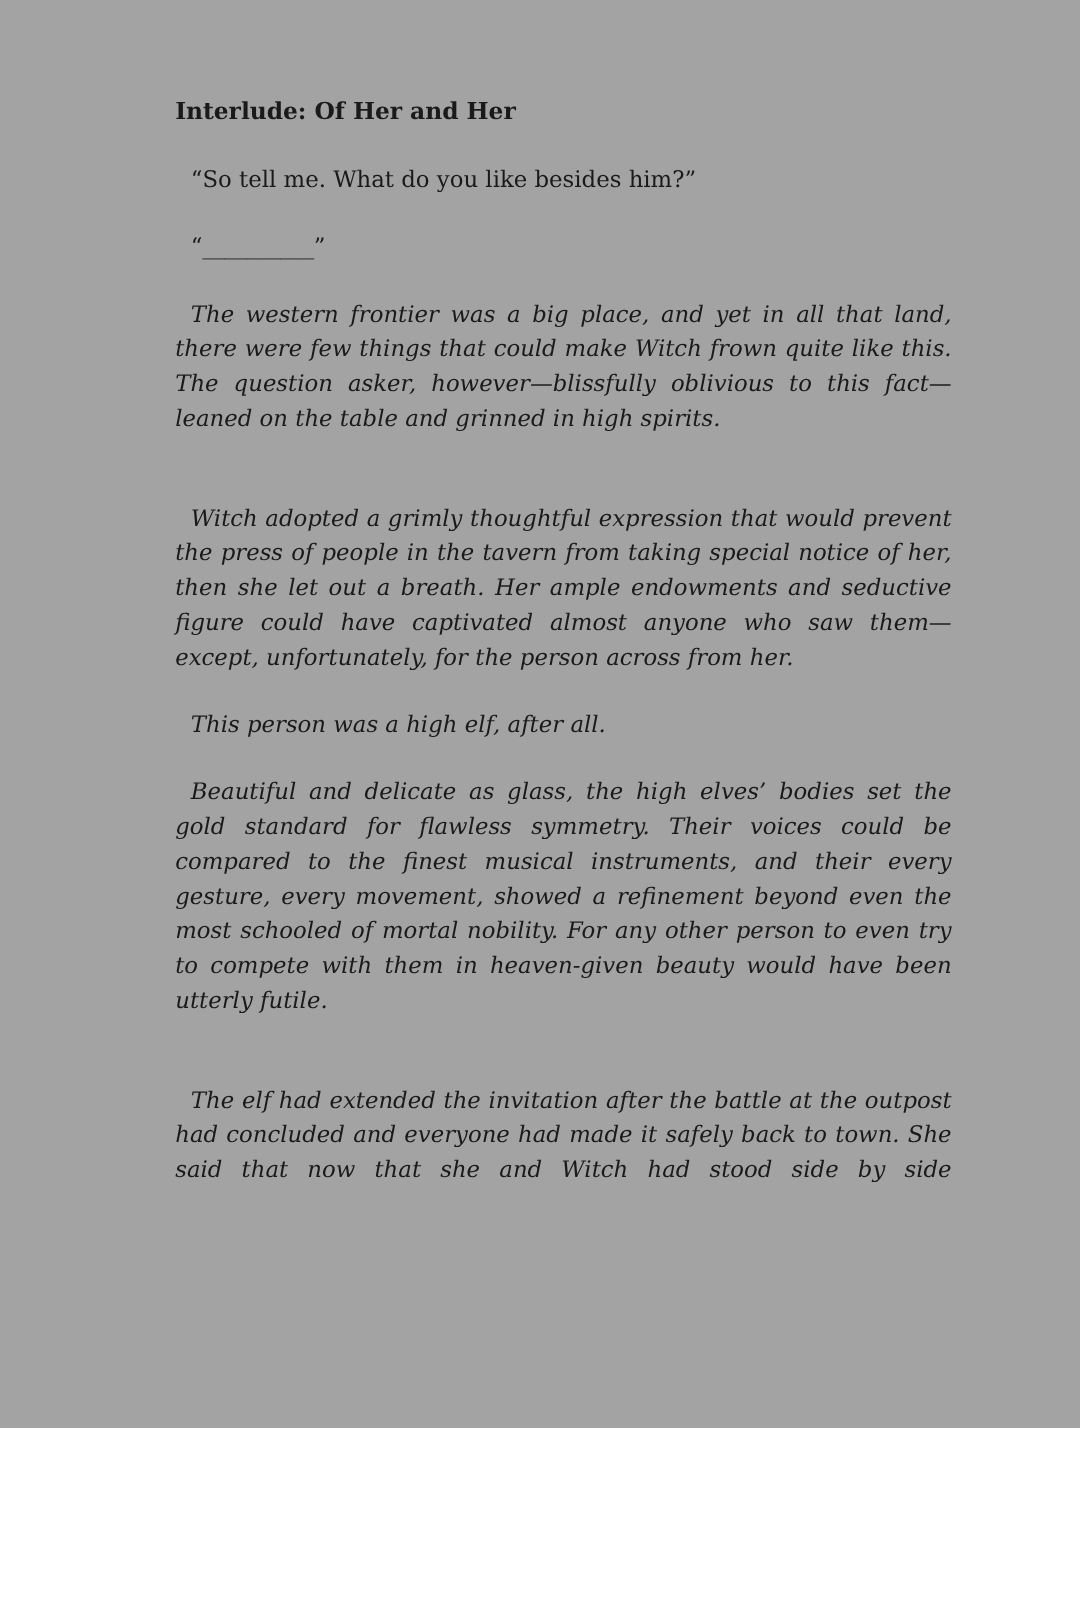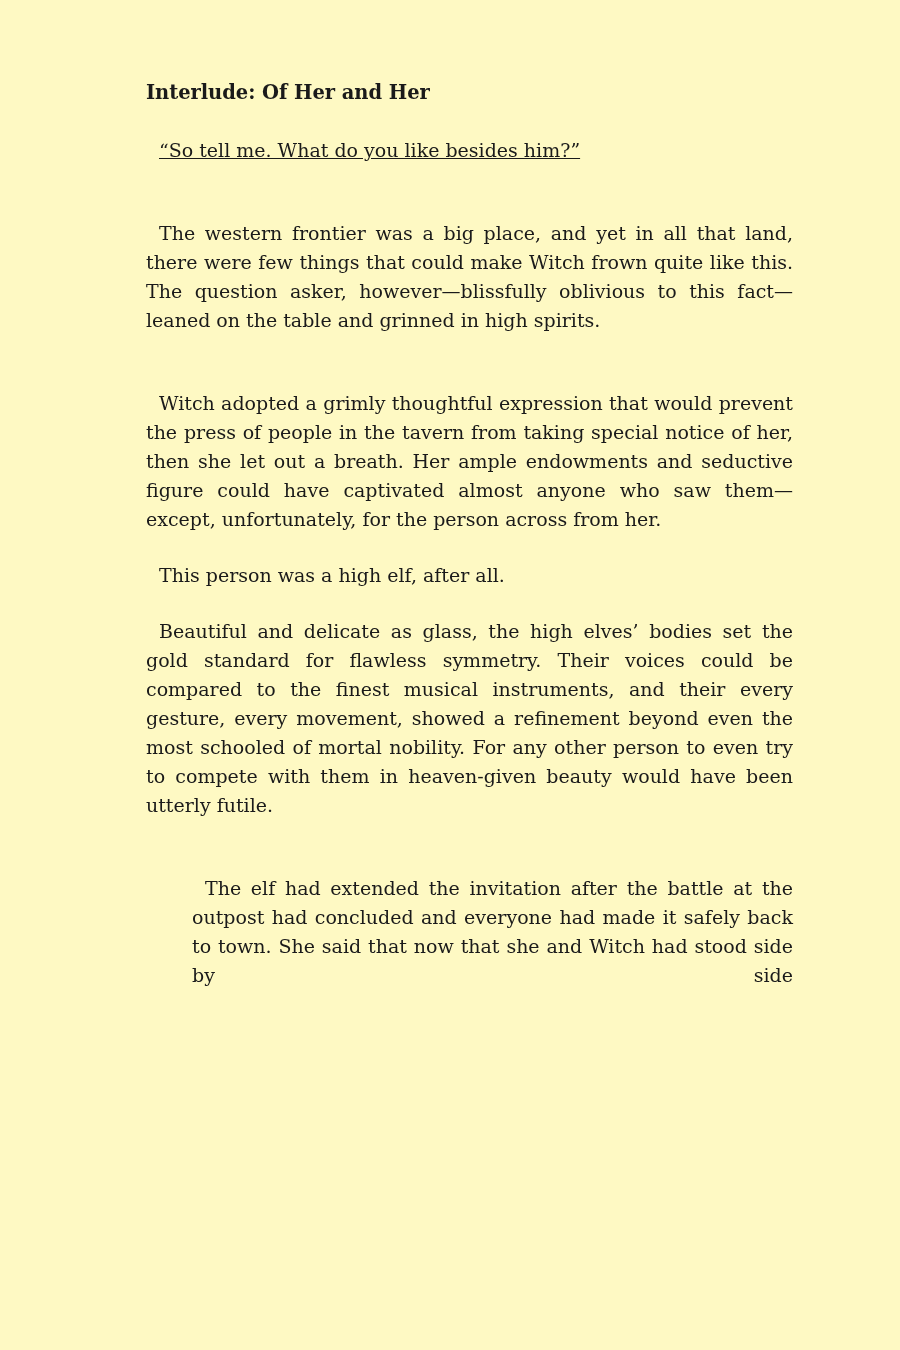--- a/index.html
+++ b/index.html
@@ -10,22 +10,22 @@
   body {
     width: 900px;
     height: 1350px;
     font-family: "DejaVu Serif", "Liberation Serif", serif;
     color: #1a1a1a;
     overflow: hidden;
   }
   .page {
     position: relative;
     width: 900px;
-    height: 1350px;
-    background: #fef9c3;
+    height: 1190px;
+    background: #a3a3a3;
     box-sizing: border-box;
   }
   .text-column {
     position: absolute;
     left: 146px;
     top: 78px;
     width: 647px;
   }
   .chapter-title {
     font-size: 19.5px;
@@ -43,32 +43,31 @@
     text-align: left;
   }
   .para {
     font-size: 19px;
     line-height: 29px;
     margin: 0;
     text-align: justify;
     text-justify: inter-word;
     text-indent: 13px;
     hyphens: none;
+    font-style: italic;
   }
   .para.last-line-justify {
     text-align-last: justify;
-    margin-left: 46px;
   }
   .dialogue {
     font-size: 19px;
     line-height: 29px;
     margin: 0;
     text-align: left;
     text-indent: 13px;
-    text-decoration: underline;
   }
   .dialogue.italic {
     font-style: italic;
   }
   .blank-line {
     font-size: 19px;
     line-height: 29px;
     margin: 0;
     text-align: left;
     text-indent: 13px;
@@ -89,20 +88,21 @@
 
     <h1 class="chapter-title">Interlude: Of Her and Her</h1>
 
 
     <div class="spacer"></div>
 
     <p class="dialogue">“So tell me. What do you like besides him?”</p>
 
     <div class="spacer-half"></div>
 
+    <p class="blank-line">“__________”</p>
 
     <div class="spacer-half"></div>
 
     <p class="para">The western frontier was a big place, and yet in all that land, there were few things that could make Witch frown quite like this. The question asker, however—blissfully oblivious to this fact—leaned on the table and grinned in high spirits.</p>
 
     <div class="spacer-half"></div>
 
 
     <div class="spacer-half"></div>
 

